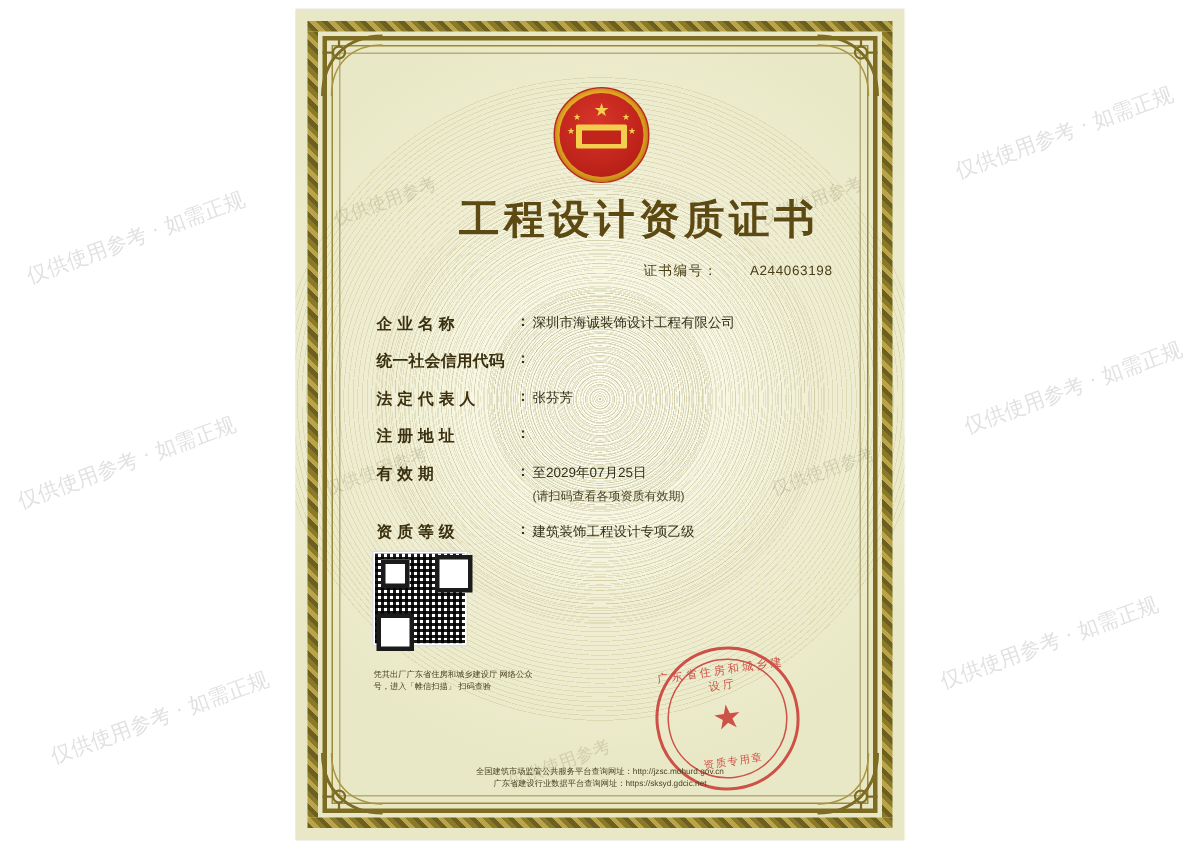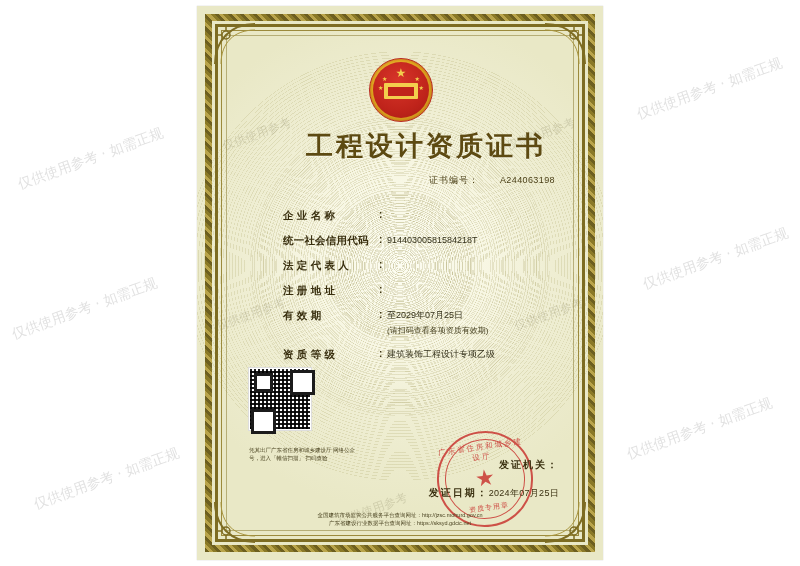--- a/index.html
+++ b/index.html
@@ -213,21 +213,20 @@
     left: 54px;
     top: 203px;
     right: 44px;
   }
   .field-row {
     display: flex;
     align-items: flex-start;
     margin-bottom: 11px;
     font-size: 10px;
     color: #3c3311;
-    margin-left: 32px;
   }
   .field-label {
     width: 96px;
     flex: none;
     font-weight: bold;
     font-size: 10.5px;
     color: #3a3010;
     letter-spacing: .2px;
     white-space: nowrap;
   }
@@ -478,31 +477,32 @@
 
     <div class="cert-no">
       <span class="label">证书编号：</span><span class="value">A244063198</span>
     </div>
 
     <div class="fields">
 
       <div class="field-row">
         <div class="field-label">企 业 名 称</div>
         <div class="field-colon">:</div>
+        <div class="field-value">深圳市海诚装饰设计工程有限公司</div>
       </div>
 
       <div class="field-row">
         <div class="field-label">统一社会信用代码</div>
         <div class="field-colon">:</div>
-        <div class="field-value">91440300581584218T</div>
       </div>
 
       <div class="field-row">
         <div class="field-label">法 定 代 表 人</div>
         <div class="field-colon">:</div>
+        <div class="field-value">张芬芳</div>
       </div>
 
       <div class="field-row">
         <div class="field-label">注 册 地 址</div>
         <div class="field-colon">:</div>
       </div>
 
       <div class="field-row">
         <div class="field-label">有 效 期</div>
         <div class="field-colon">:</div>
@@ -525,28 +525,20 @@
 网络公众号，进入「帷信扫描」
 扫码查验</div>
 
     <div class="seal">
       <div class="seal-inner"></div>
       <div class="seal-text-top">广东省住房和城乡建设厅</div>
       <div class="seal-star">★</div>
       <div class="seal-text-bottom">资质专用章</div>
     </div>
 
-    <div class="issuer">
-      <div class="issuer-row">
-        <span class="lab">发证机关：</span><span class="val"></span>
-      </div>
-      <div class="issuer-row">
-        <span class="lab">发证日期：</span><span class="val">2024年07月25日</span>
-      </div>
-    </div>
 
     <div class="footer">
       <div>全国建筑市场监管公共服务平台查询网址：http://jzsc.mohurd.gov.cn</div>
       <div>广东省建设行业数据平台查询网址：https://sksyd.gdcic.net</div>
     </div>
 
   </div>
 </div>
 
 </body></html>

